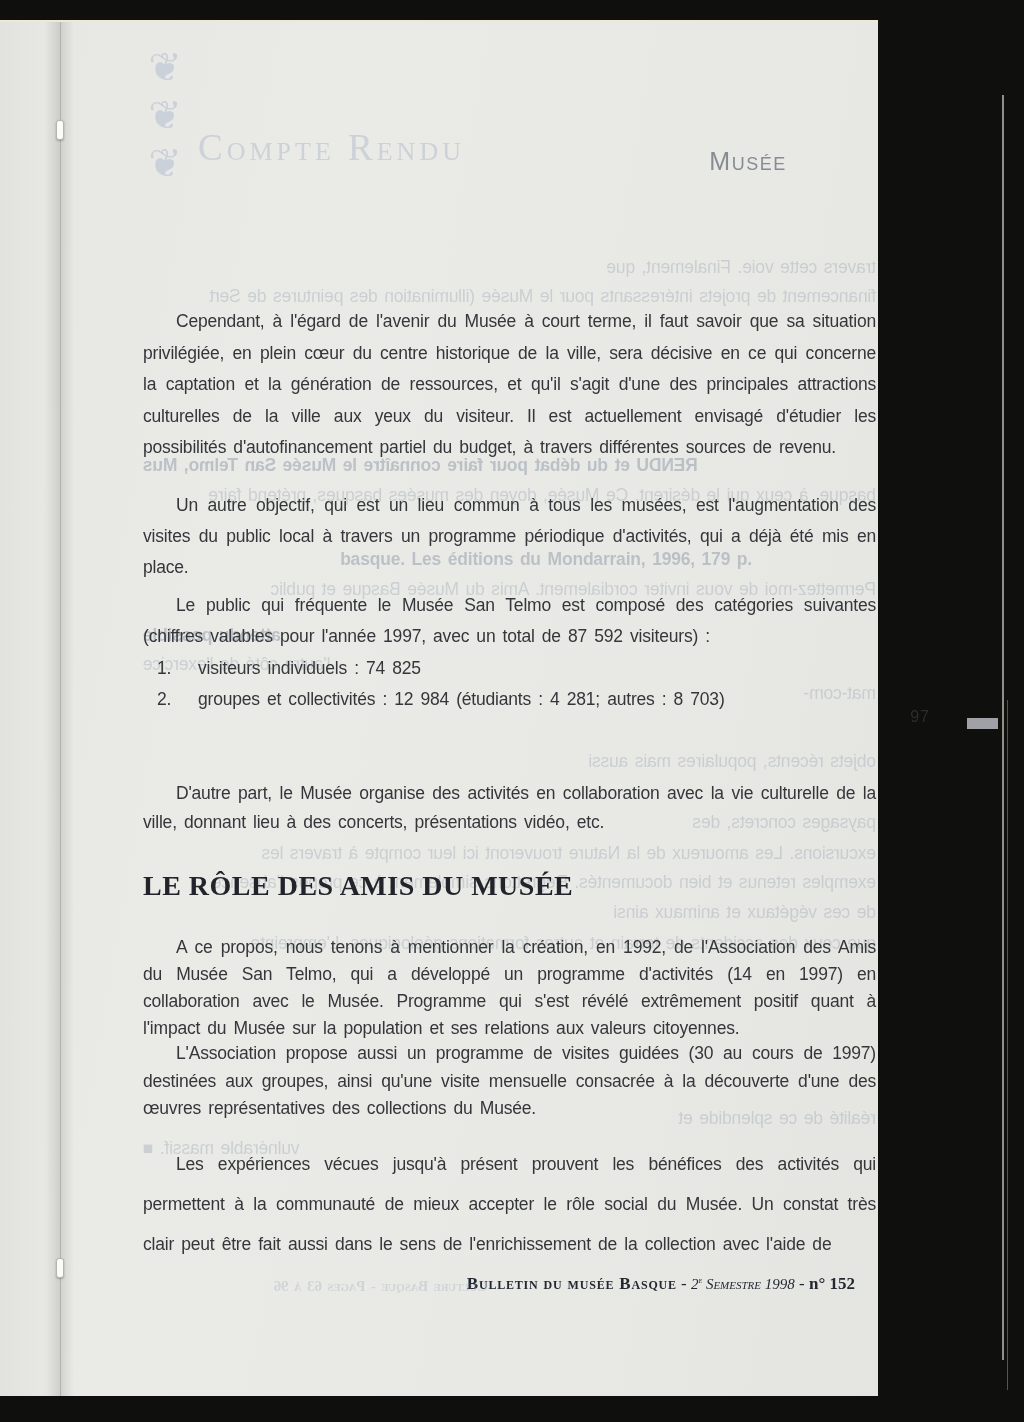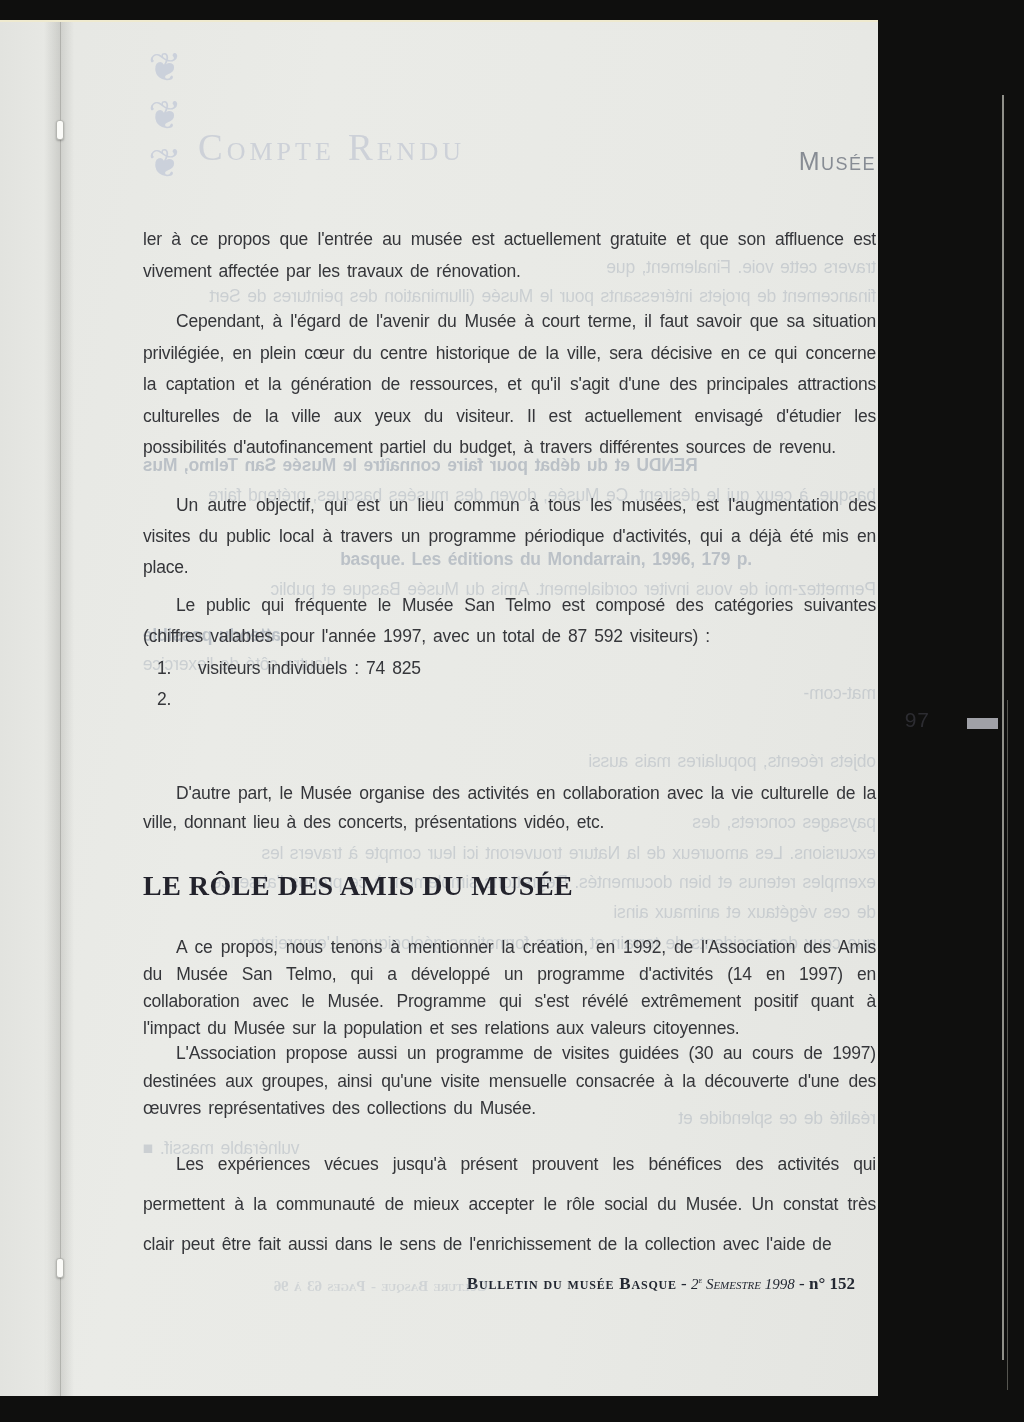--- a/index.html
+++ b/index.html
@@ -41,21 +41,21 @@
     color:#c7cdda;opacity:.85;
   }
   .orn-glyph{font-size:40px;line-height:42px;}
   .orn-glyph::before{content:"❦";}
   .watermark{
     position:absolute;left:198px;top:104px;
     font-family:"Liberation Serif", serif;font-variant:small-caps;
     font-size:37px;letter-spacing:4px;color:#cdd1d8;
   }
   .running-title{
-    position:absolute;left:620px;top:125px;width:256px;text-align:right;
+    position:absolute;left:620px;top:125px;width:256px;text-align:center;
     font-variant:small-caps;font-size:25px;letter-spacing:1.5px;color:#878c94;
   }
 
   
   .para,.li-row{
     position:absolute;left:143px;width:733px;
     font-size:17.5px;color:#35363a;text-align:justify;
     letter-spacing:-0.2px;word-spacing:2.5px;
   }
   .para.ind{text-indent:33px;}
@@ -72,21 +72,21 @@
     position:absolute;font-size:17.5px;letter-spacing:-0.2px;word-spacing:2px;
     color:#9aa4b2;opacity:.38;white-space:nowrap;overflow:hidden;
   }
   .bt.mir{transform:scaleX(-1);}
   .bt.bold{font-weight:bold;color:#8e99a9;opacity:.5;}
   .bt.sc{font-family:"Liberation Serif", serif;font-variant:small-caps;font-weight:bold;font-size:15px;opacity:.3;}
 
   
   .pagenum-wrap{position:absolute;left:900px;top:686px;width:98px;height:24px;}
   .pagenum{
-    position:absolute;right:68px;top:0;font-size:21px;color:#2c2c31;letter-spacing:1px;
+    position:absolute;right:68px;top:0;font-size:16px;color:#2c2c31;letter-spacing:1px;
   }
   .pagenum-bar{position:absolute;left:67px;top:10px;width:31px;height:11px;background:#a0a1a7;}
 
   
   .footer{
     position:absolute;left:143px;top:1252px;width:712px;text-align:right;
     font-family:"Liberation Serif", serif;color:#232832;font-size:17px;
   }
   .f-title{font-variant:small-caps;font-weight:bold;letter-spacing:0.8px;text-align:center;}
   .f-issue{font-style:italic;font-variant:small-caps;font-size:15px;}
@@ -131,26 +131,25 @@
       <div class="bt mir" style="top: 661px; left: 143px; width: 733px; text-align: left;">mat-com-</div>
       <div class="bt mir" style="top: 729px; left: 143px; width: 733px; text-align: left;">objets récents, populaires mais aussi</div>
       <div class="bt mir" style="top: 790px; left: 143px; width: 733px; text-align: left;">paysages concrets, des</div>
       <div class="bt mir" style="top: 821px; left: 143px; width: 733px; text-align: left;">excursions. Les amoureux de la Nature trouveront ici leur compte à travers les</div>
       <div class="bt mir" style="top: 850px; left: 143px; width: 733px; text-align: left;">exemples retenus et bien documentés. Regrettons simplement à ce propos l'absence</div>
       <div class="bt mir" style="top: 880px; left: 143px; width: 733px; text-align: left;">de ces végétaux et animaux ainsi</div>
       <div class="bt mir" style="top: 911px; left: 143px; width: 733px; text-align: left;">que ceux des accidents de terrain et autres formations géologiques. L'empreinte</div>
       <div class="bt mir" style="top: 1086px; left: 143px; width: 733px; text-align: left;">réalité de ce splendide et</div>
       <div class="bt mir" style="top: 1116px; left: 143px; width: 733px; text-align: right;">vulnérable massif. ■</div>
       <div class="bt mir sc" style="top: 1256px; left: 143px; width: 345px; text-align: left;">Culture Basque - Pages 63 à 96</div>
-      <div class="para" style="top: 202px; line-height: 31.5px;">ler à ce propos que l'entrée au musée est actuellement gratuite et que son affluence est vivement affectée par les travaux de rénovation.</div>
       <div class="para ind" style="top: 284px; line-height: 31.5px;">Cependant, à l'égard de l'avenir du Musée à court terme, il faut savoir que sa situation privilégiée, en plein cœur du centre historique de la ville, sera décisive en ce qui concerne la captation et la génération de ressources, et qu'il s'agit d'une des principales attractions culturelles de la ville aux yeux du visiteur. Il est actuellement envisagé d'étudier les possibilités d'autofinancement partiel du budget, à travers différentes sources de revenu.</div>
       <div class="para ind" style="top: 468px; line-height: 31px;">Un autre objectif, qui est un lieu commun à tous les musées, est l'augmentation des visites du public local à travers un programme périodique d'activités, qui a déjà été mis en place.</div>
       <div class="para ind" style="top: 568px; line-height: 31px;">Le public qui fréquente le Musée San Telmo est composé des catégories suivantes (chiffres valables pour l'année 1997, avec un total de 87 592 visiteurs) :</div>
       <div class="li-row" style="top: 631px; line-height: 30px;"><span class="li-num">1.</span><span>visiteurs individuels : 74 825</span></div>
-      <div class="li-row" style="top: 662px; line-height: 30px;"><span class="li-num">2.</span></div>
+      <div class="li-row" style="top: 662px; line-height: 30px;"><span class="li-num">2.</span><span>groupes et collectivités : 12 984 (étudiants : 4 281; autres : 8 703)</span></div>
       <div class="para ind" style="top: 757px; line-height: 28.5px;">D'autre part, le Musée organise des activités en collaboration avec la vie culturelle de la ville, donnant lieu à des concerts, présentations vidéo, etc.</div>
       <div class="h2" style="top: 846px; line-height: 36px;">LE RÔLE DES AMIS DU MUSÉE</div>
       <div class="para ind" style="top: 912px; line-height: 27px;">A ce propos, nous tenons à mentionner la création, en 1992, de l'Association des Amis du Musée San Telmo, qui a développé un programme d'activités (14 en 1997) en collaboration avec le Musée. Programme qui s'est révélé extrêmement positif quant à l'impact du Musée sur la population et ses relations aux valeurs citoyennes.</div>
       <div class="para ind" style="top: 1018px; line-height: 27.5px;">L'Association propose aussi un programme de visites guidées (30 au cours de 1997) destinées aux groupes, ainsi qu'une visite mensuelle consacrée à la découverte d'une des œuvres représentatives des collections du Musée.</div>
       <div class="para ind" style="top: 1122px; line-height: 40px;">Les expériences vécues jusqu'à présent prouvent les bénéfices des activités qui permettent à la communauté de mieux accepter le rôle social du Musée. Un constat très clair peut être fait aussi dans le sens de l'enrichissement de la collection avec l'aide de</div>
     </div>
   <div class="edge-line"></div>
   <div class="edge-line2"></div>
 </div>
 

